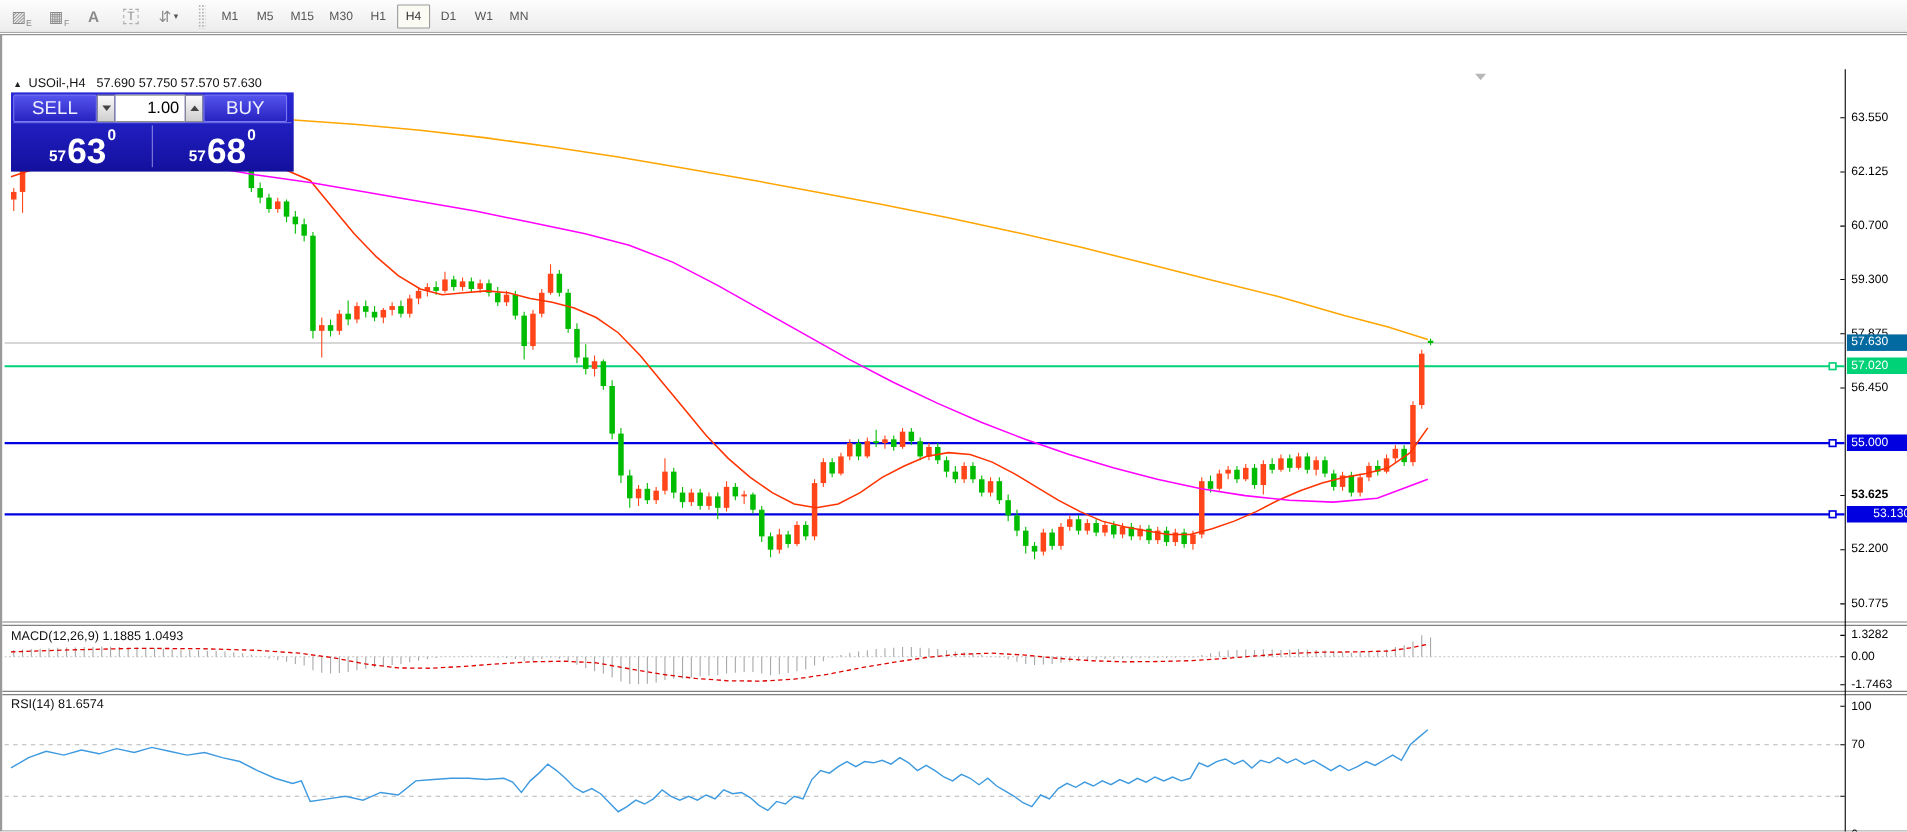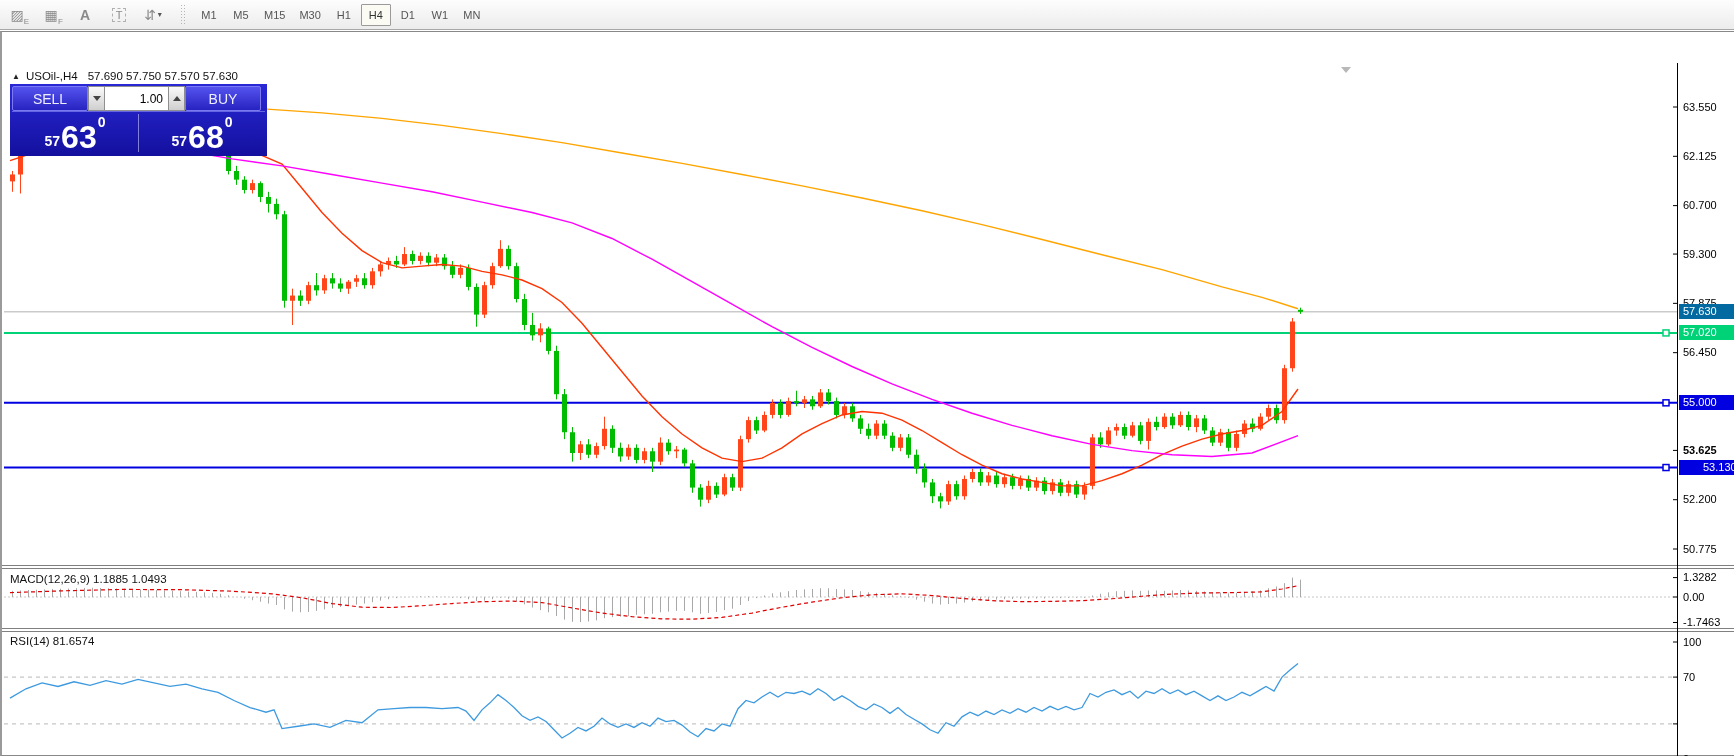--- a/index.html
+++ b/index.html
@@ -35,31 +35,31 @@
   #title-row { position:absolute; left:10px; top:38px; z-index:6; font-size:11.5px;
     color:#111; display:flex; align-items:center; }
   #collapse-arrow { font-size:8px; color:#222; margin-right:6px; }
   #symbol-period { margin-right:10px; }
 
   
   #trade-panel { position:absolute; left:8px; top:52px; width:257px; height:72px; z-index:5;
     background:linear-gradient(180deg,#2a28d6 0%, #13109e 100%); padding:2px; }
   #tp-row1 { display:flex; height:26px; align-items:stretch;
     border-bottom:1px solid rgba(160,160,255,.55); }
-  .tp-btn { width:76px; color:#eef; font-size:14px; display:flex; align-items:center;
+  .tp-btn { width:76px; color:#eef; font-size:17px; display:flex; align-items:center;
     justify-content:center; background:linear-gradient(180deg,#5553ee 0%, #2623c0 100%);
     border:1px solid #7a78f4; border-radius:2px; cursor:pointer; }
   .spin { width:17px; background:linear-gradient(180deg,#fafafa,#cfcfcf);
     border:1px solid #8f8f8f; display:flex; align-items:center; justify-content:center; cursor:pointer; }
   .tri-down { width:0; height:0; border-left:4px solid transparent; border-right:4px solid transparent;
     border-top:5px solid #444; }
   .tri-up { width:0; height:0; border-left:4px solid transparent; border-right:4px solid transparent;
     border-bottom:5px solid #444; }
   #vol-input { width:63px; border:1px solid #8f8f8f; border-left:none; border-right:none;
-    font-size:12px; text-align:right; padding-right:5px; color:#000; }
+    font-size:15px; text-align:right; padding-right:5px; color:#000; }
   #tp-row2 { display:flex; height:42px; }
   .tp-price { flex:1; display:flex; align-items:flex-end; justify-content:center;
     color:#fff; padding-bottom:2px; }
   .tp-price .pfx { font-size:14px; font-weight:bold; margin-bottom:3px; }
   .tp-price .big { font-size:32px; line-height:30px; font-weight:bold; margin:0 1px; }
   .tp-price .sup { font-size:14px; font-weight:bold; align-self:flex-start; margin-top:2px; }
   #tp-div { width:1px; background:rgba(200,200,255,.6); margin:2px 0; }
 
   
   .pane-label { position:absolute; left:8px; z-index:6; font-size:11.5px; color:#111; }

